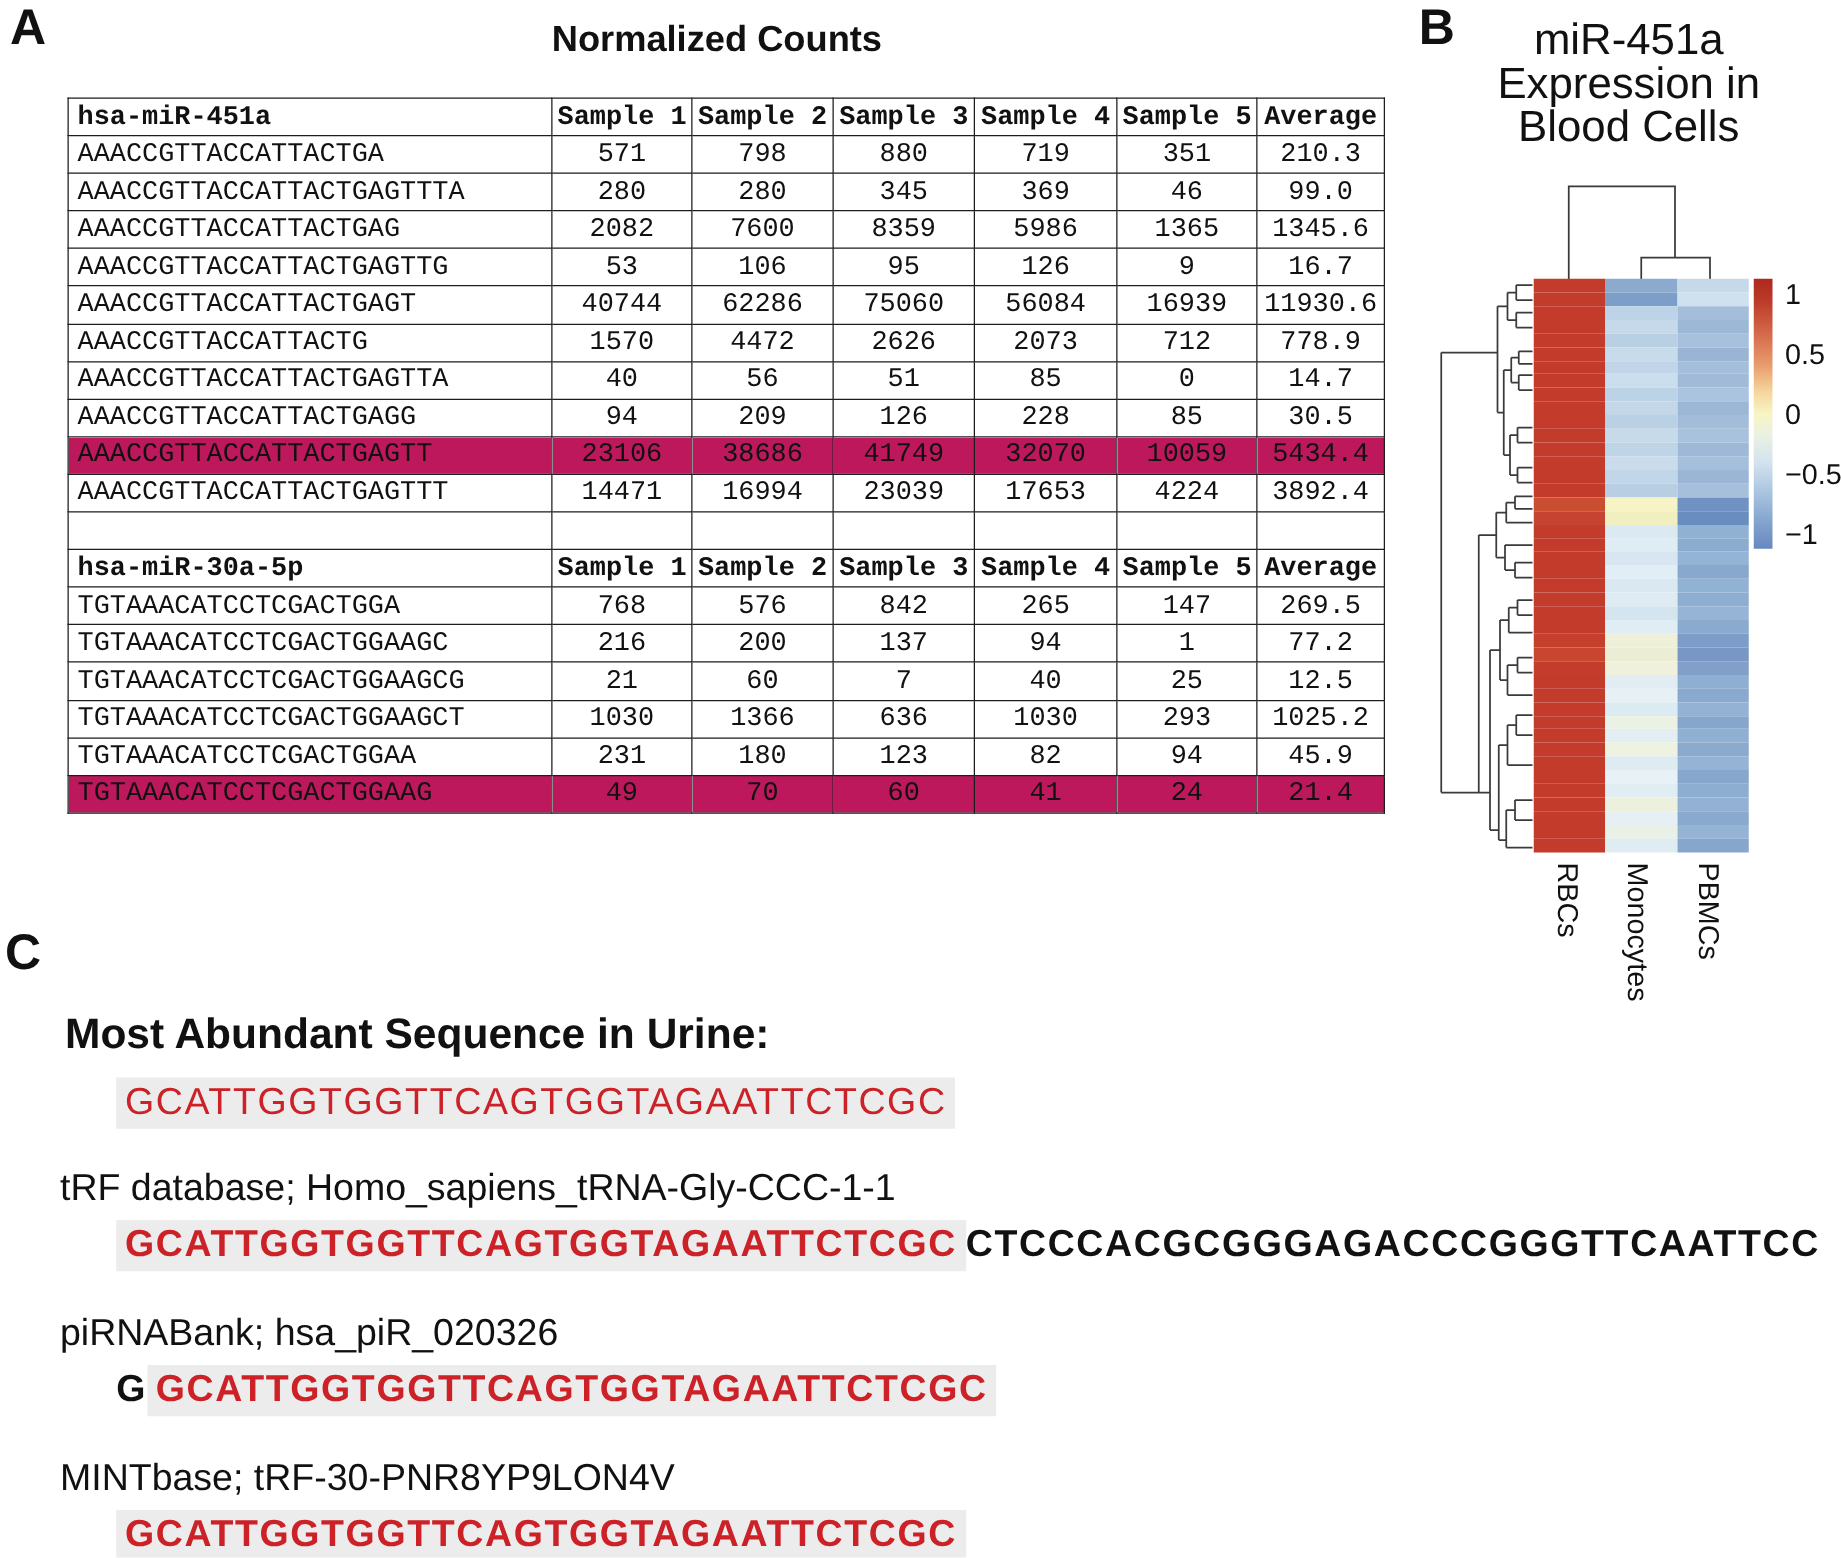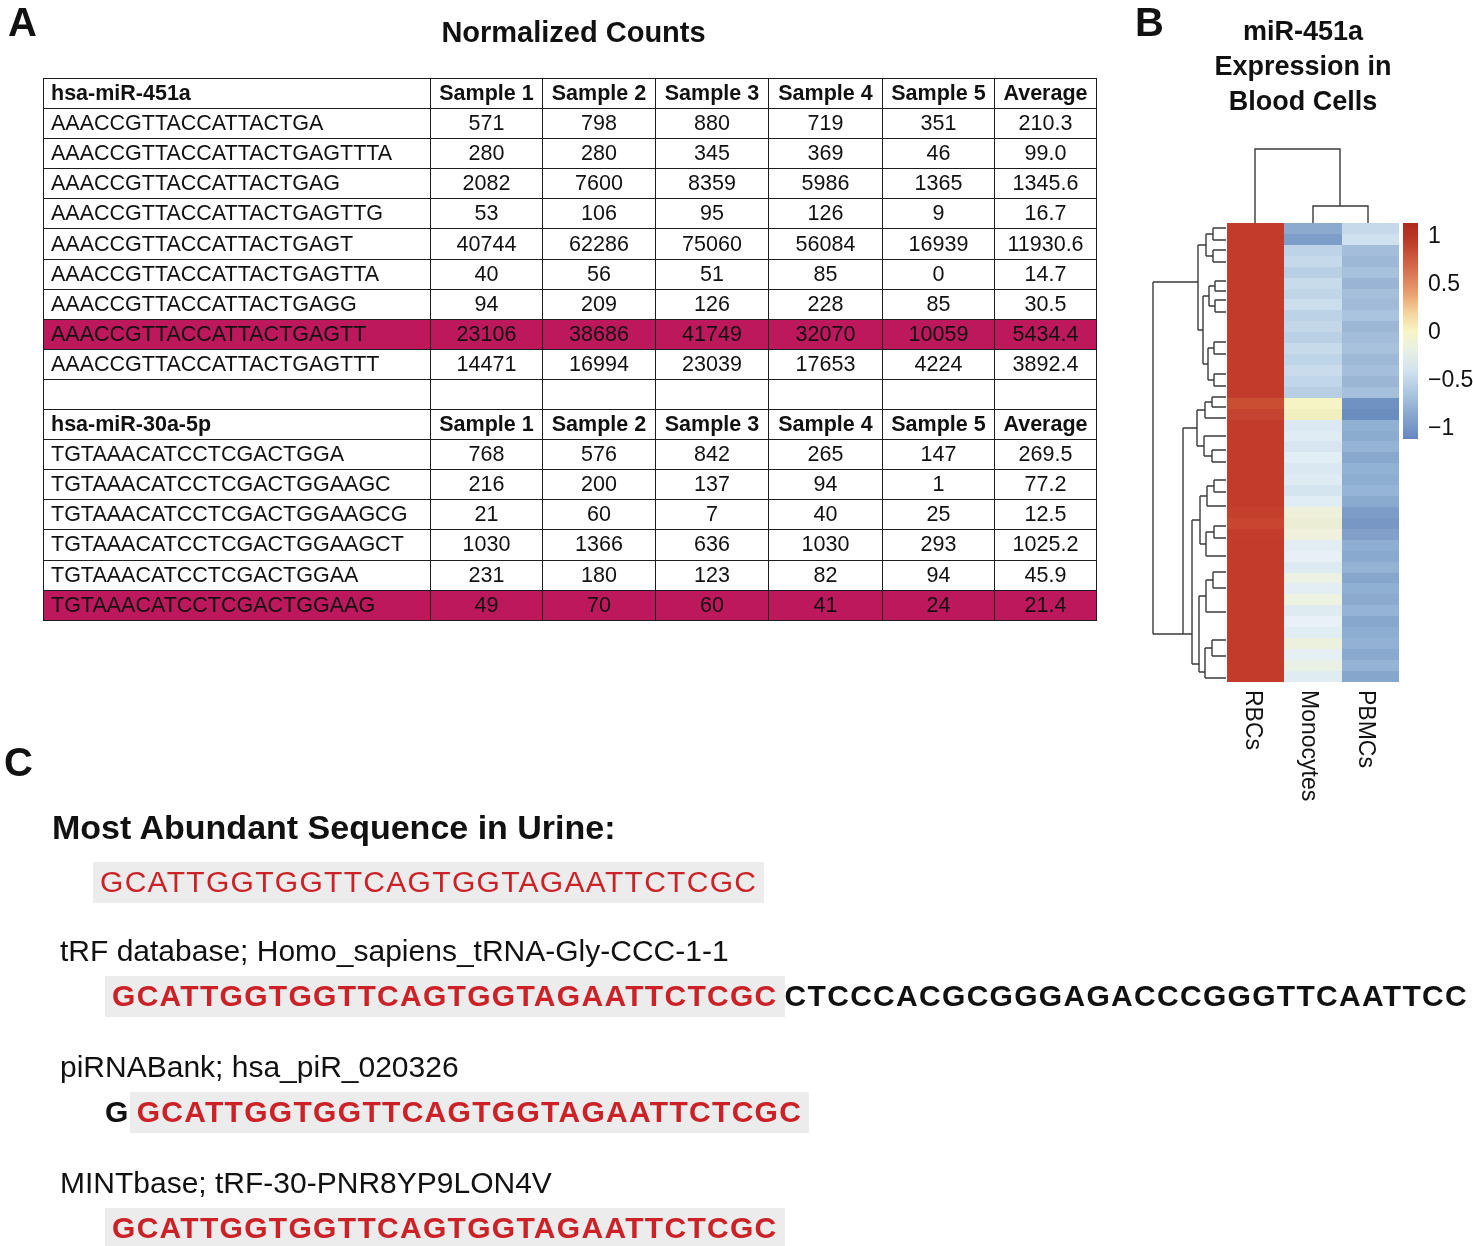--- a/index.html
+++ b/index.html
@@ -2,49 +2,49 @@
 <html><head>
 <meta charset="utf-8">
 <style>
   html,body{margin:0;padding:0;background:#fff;}
   body{width:1473px;height:1246px;position:relative;font-family:"Liberation Sans","DejaVu Sans",sans-serif;color:#111;}
   .abs{position:absolute;}
   .panel-label{font-size:40px;font-weight:bold;color:#111;}
 
   
   #a-title{left:47px;top:16px;width:1053px;text-align:center;font-size:29px;font-weight:bold;}
-  #counts-table{left:43px;top:78px;border-collapse:collapse;table-layout:fixed;width:1053px;}
+  #counts-table{left:54px;top:78px;border-collapse:collapse;table-layout:fixed;width:1053px;font-family:Liberation Mono, monospace;}
   #counts-table td{border:1.6px solid #1d1d1d;height:29.1px;font-size:21.5px;padding:0 4px;
     white-space:nowrap;overflow:hidden;background:#fff;}
   #counts-table td.seq{ text-align:left;padding-left:7px;}
   #counts-table td.num{ text-align:center;}
   #counts-table td.hdr-name{font-weight:bold;text-align:left;padding-left:7px;}
   #counts-table td.hdr-col{font-weight:bold;text-align:center;}
   #counts-table tr.hl td{background:#be185d;}
   #counts-table tr.spacer td{background:#fff;}
 
   
-  #b-title{left:1158px;top:14px;width:290px;text-align:center;font-size:27px;font-weight:bold;line-height:35px;}
+  #b-title{left:1158px;top:14px;width:290px;text-align:center;font-size:35px;font-weight:normal;line-height:35px;}
   #heatmap{left:1227px;top:223px;width:172px;height:459px;display:flex;flex-direction:column;}
   .hm-row{flex:1;display:flex;}
   .hm-cell{flex:1;}
   #colorbar{left:1403px;top:223px;width:15px;height:216px;}
   .cb-tick{position:absolute;left:1428px;width:60px;font-size:23px;color:#111;line-height:22px;}
   .hm-col-label{position:absolute;top:690px;font-size:23px;color:#111;transform-origin:0 0;transform:rotate(90deg);white-space:nowrap;}
   .dendro{position:absolute;}
   .dendro path{stroke:#3a3a3a;stroke-width:1.4;fill:none;}
 
   
   #c-heading{left:52px;top:808px;font-size:34px;font-weight:bold;}
   .seq-line{font-size:30px;letter-spacing:1.3px;white-space:nowrap;line-height:44px;}
   .part-red{color:#cb2127;background:#ececec;padding:3px 7px 5px 7px;}
   .part-plain{color:#111;}
   #seq-first{left:93px;top:860px;}
   #seq-entries{left:0;top:928px;width:1473px;}
-  .seq-entry{margin-bottom:24px;padding-left:12px;}
+  .seq-entry{margin-bottom:24px;}
   .seq-entry .entry-title{margin-left:48px;font-size:30px;height:46px;line-height:46px;}
   .seq-entry .seq-line{display:block;margin-left:93px;height:46px;font-weight:bold;}
   .seq-entry .seq-line.prefixed{}
 </style>
 </head>
 <body>
 
 <section>
   <div class="abs panel-label" style="left:8px;top:0px;">A</div>
   <div class="abs" id="a-title">Normalized Counts</div>
@@ -105,20 +105,29 @@
           <td class="num">16.7</td>
         </tr>
         <tr>
           <td class="seq">AAACCGTTACCATTACTGAGT</td>
           <td class="num">40744</td>
           <td class="num">62286</td>
           <td class="num">75060</td>
           <td class="num">56084</td>
           <td class="num">16939</td>
           <td class="num">11930.6</td>
+        </tr>
+        <tr>
+          <td class="seq">AAACCGTTACCATTACTG</td>
+          <td class="num">1570</td>
+          <td class="num">4472</td>
+          <td class="num">2626</td>
+          <td class="num">2073</td>
+          <td class="num">712</td>
+          <td class="num">778.9</td>
         </tr>
         <tr>
           <td class="seq">AAACCGTTACCATTACTGAGTTA</td>
           <td class="num">40</td>
           <td class="num">56</td>
           <td class="num">51</td>
           <td class="num">85</td>
           <td class="num">0</td>
           <td class="num">14.7</td>
         </tr>

